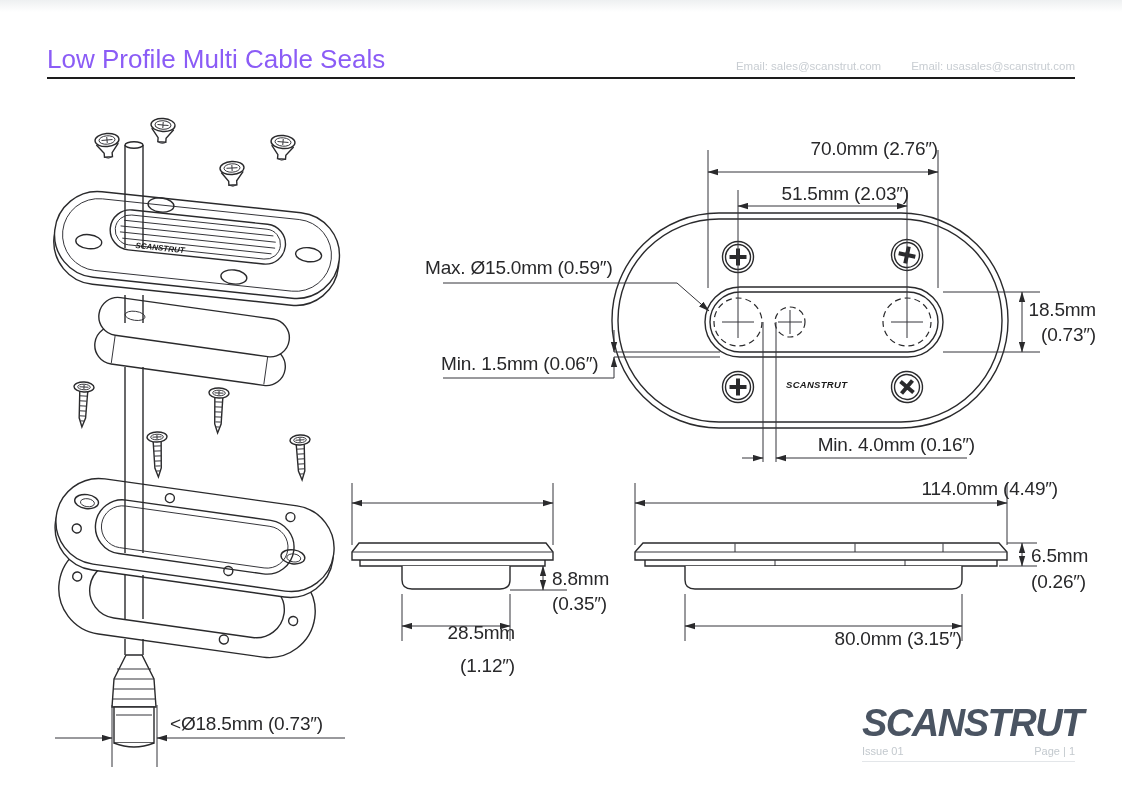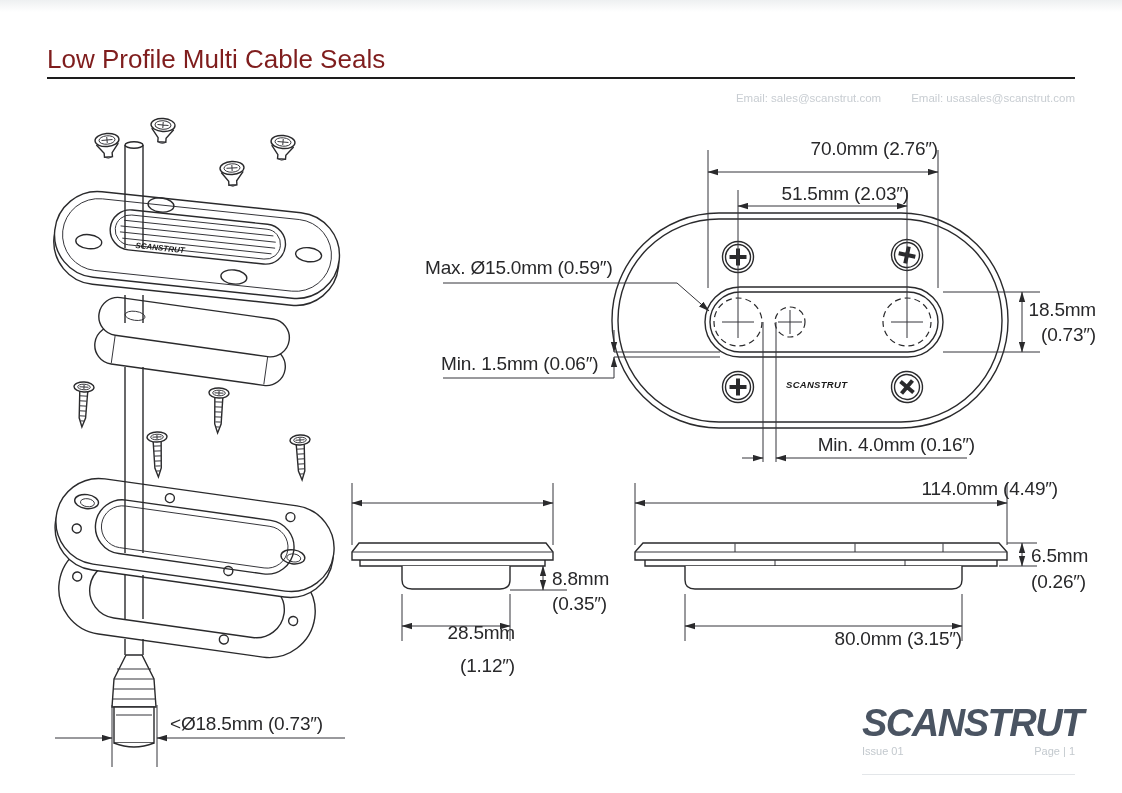--- a/index.html
+++ b/index.html
@@ -1,33 +1,33 @@
 <!DOCTYPE html>
 <html><head>
 <meta charset="utf-8">
 <style>
   html,body{margin:0;padding:0;background:#fff;}
   #page{position:relative;width:1122px;height:793px;background:#fff;overflow:hidden;
         font-family:"Liberation Sans", sans-serif;color:#2a2a2a;}
   #topstrip{position:absolute;left:0;top:0;width:1122px;height:12px;
         background:linear-gradient(180deg,#eef0f1,#ffffff);}
   
-  .title{position:absolute;left:47px;top:44px;font-size:26px;color:#7f1d1d;letter-spacing:0;}
-  .emails{position:absolute;right:47px;top:60px;display:flex;gap:30px;font-size:11.5px;color:#c8cdd2;margin-top:32px;}
+  .title{position:absolute;left:47px;top:44px;font-size:26px;color:#8b5cf6;letter-spacing:0;}
+  .emails{position:absolute;right:47px;top:60px;display:flex;gap:30px;font-size:11.5px;color:#c8cdd2;}
   .rule{position:absolute;left:47px;top:77px;width:1028px;height:2px;background:#1d1d1d;}
   
   .dim{position:absolute;font-size:19px;color:#28282a;letter-spacing:-0.2px;white-space:nowrap;}
   .ctr{text-align:right;}
   .brand-small{position:absolute;font-style:italic;font-weight:bold;color:#1a1a1a;white-space:nowrap;}
   
   .footer{position:absolute;left:862px;top:703px;width:213px;}
   .logo{font-size:38px;font-weight:bold;font-style:italic;color:#4a5462;letter-spacing:-1.5px;
         text-align:right;line-height:40px;}
   .footrow{display:flex;justify-content:space-between;font-size:11px;color:#c3c9ce;margin-top:2px;
-        border-bottom:1px solid #e3e6e9;padding-bottom:17px;}
+        border-bottom:1px solid #e3e6e9;padding-bottom:4px;}
   svg{position:absolute;overflow:visible;}
   svg *{vector-effect:non-scaling-stroke;}
   .ln{stroke:#2a2a2c;stroke-width:1.4;fill:none;}
   .lnf{stroke:#2a2a2c;stroke-width:1.4;fill:#fff;}
   .thin{stroke:#35353a;stroke-width:1;fill:none;}
   .dash{stroke:#2a2a2c;stroke-width:1.2;fill:none;stroke-dasharray:6 4;}
 </style>
 </head>
 <body>
 

